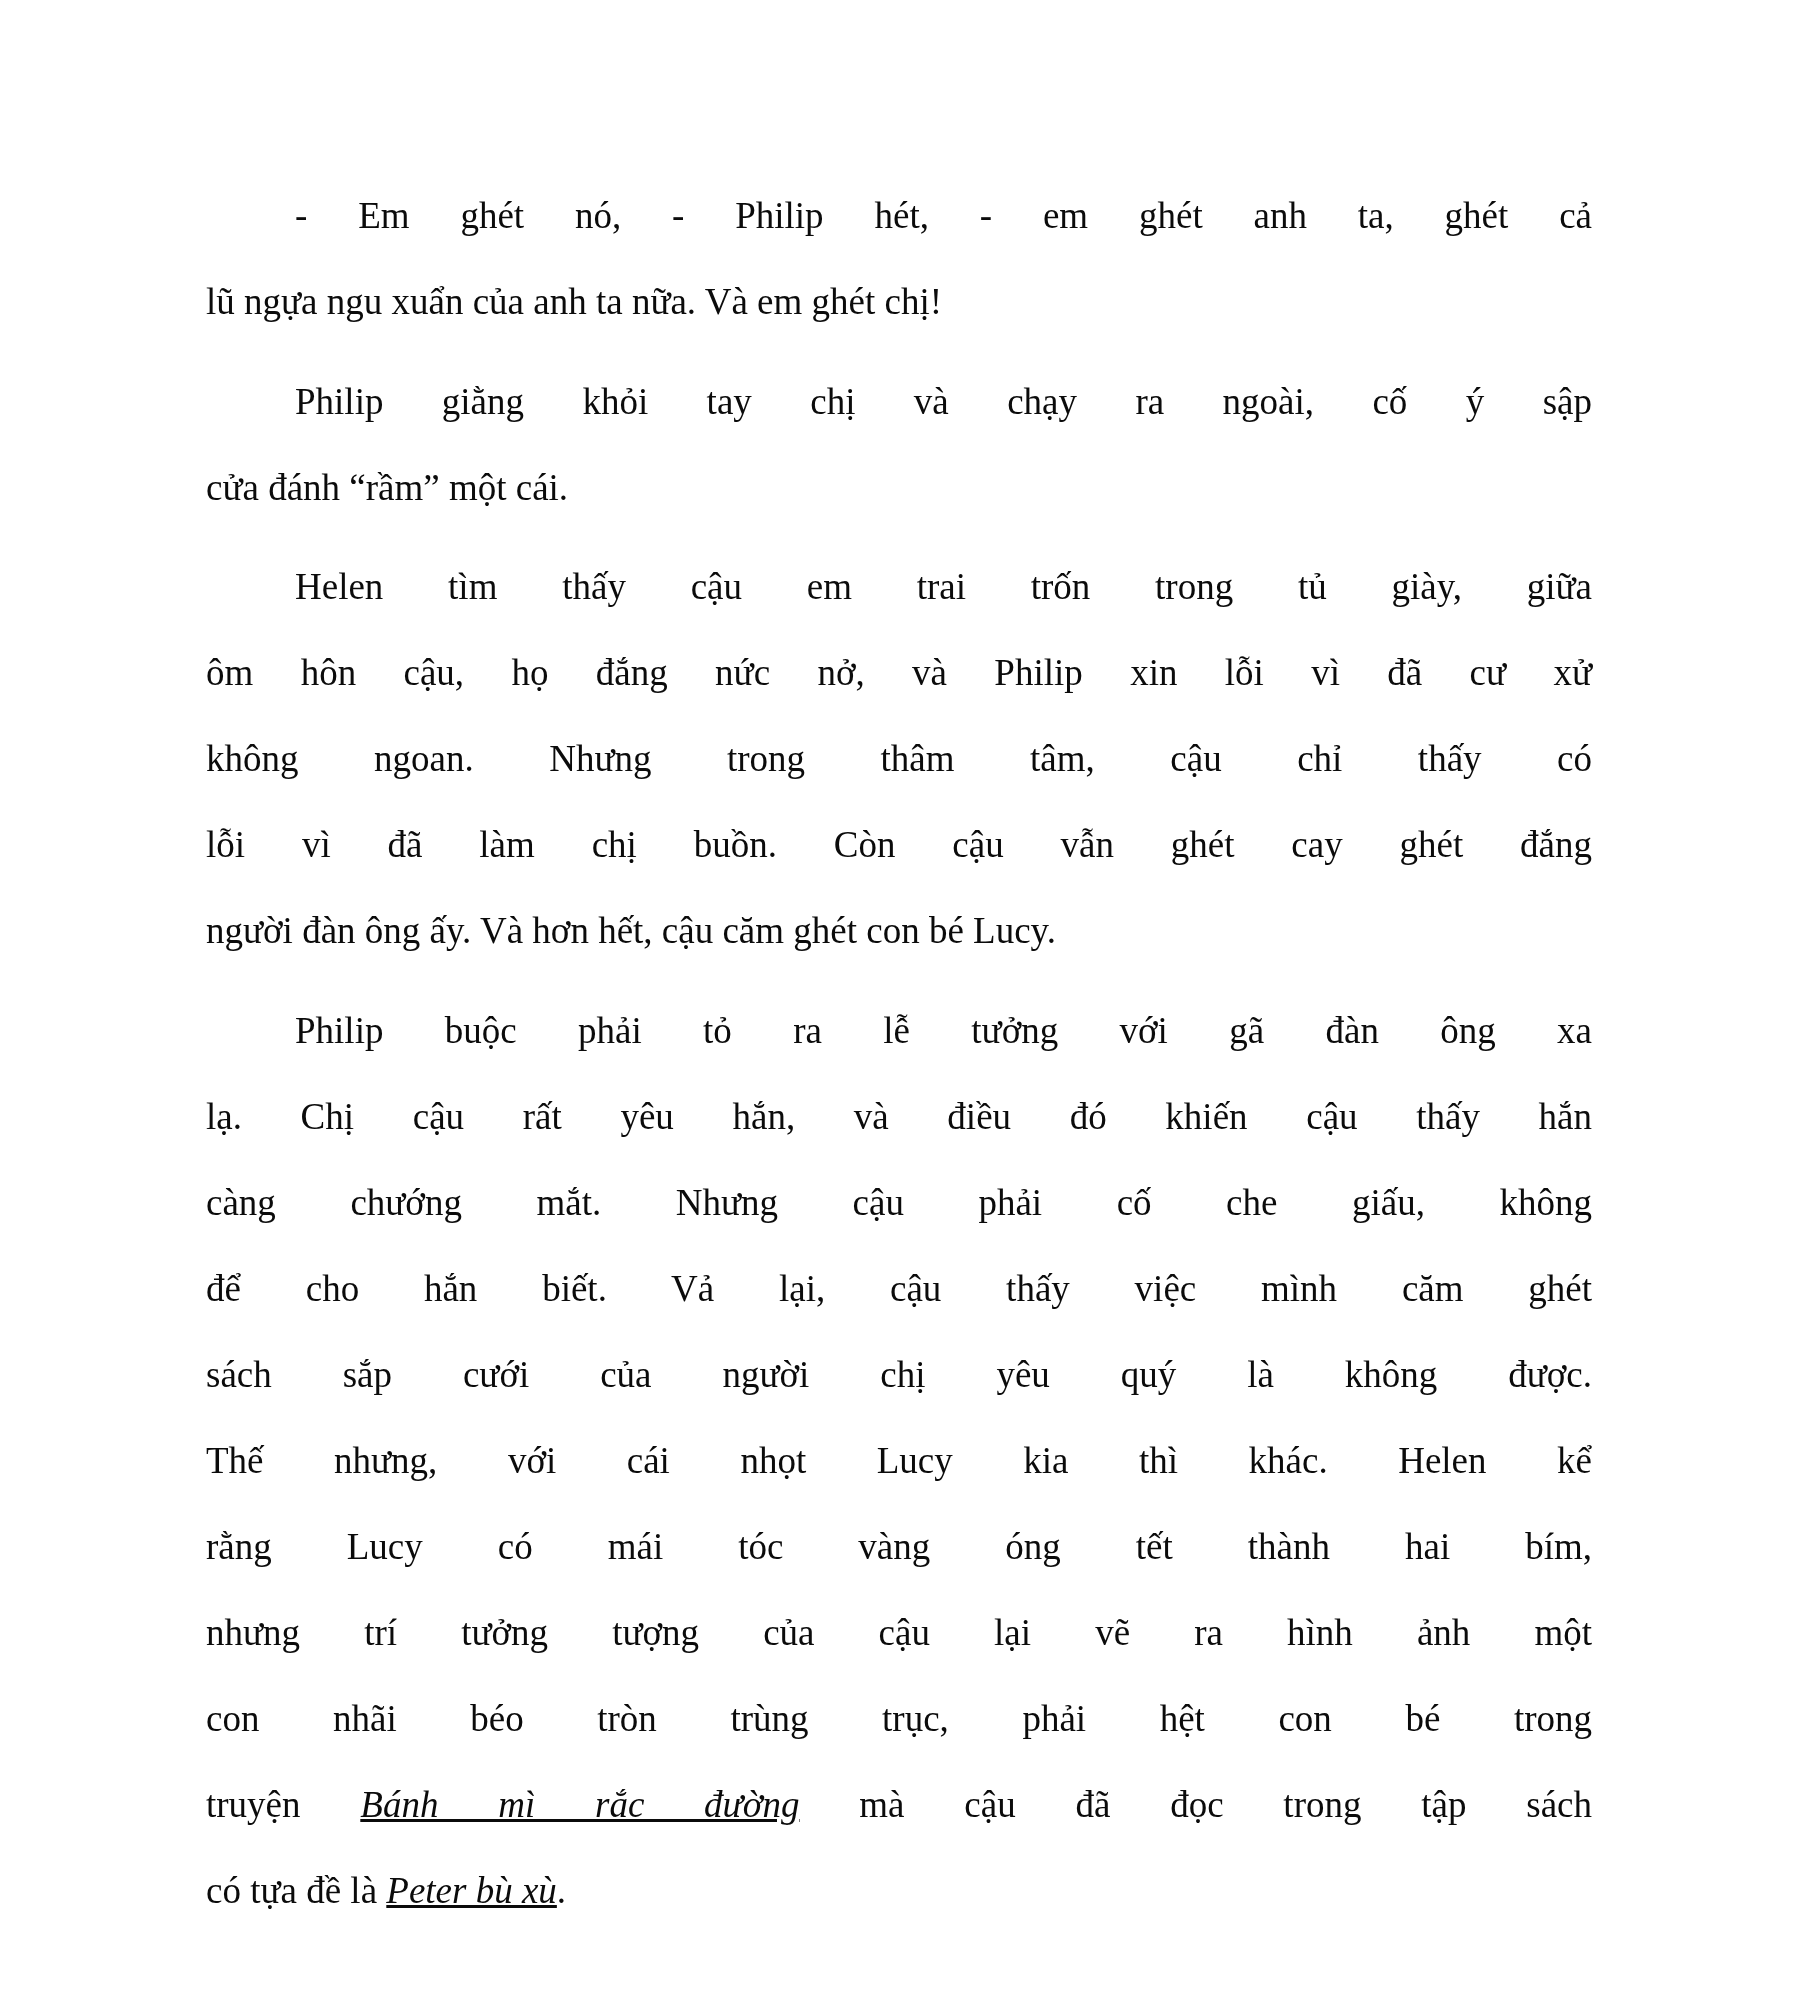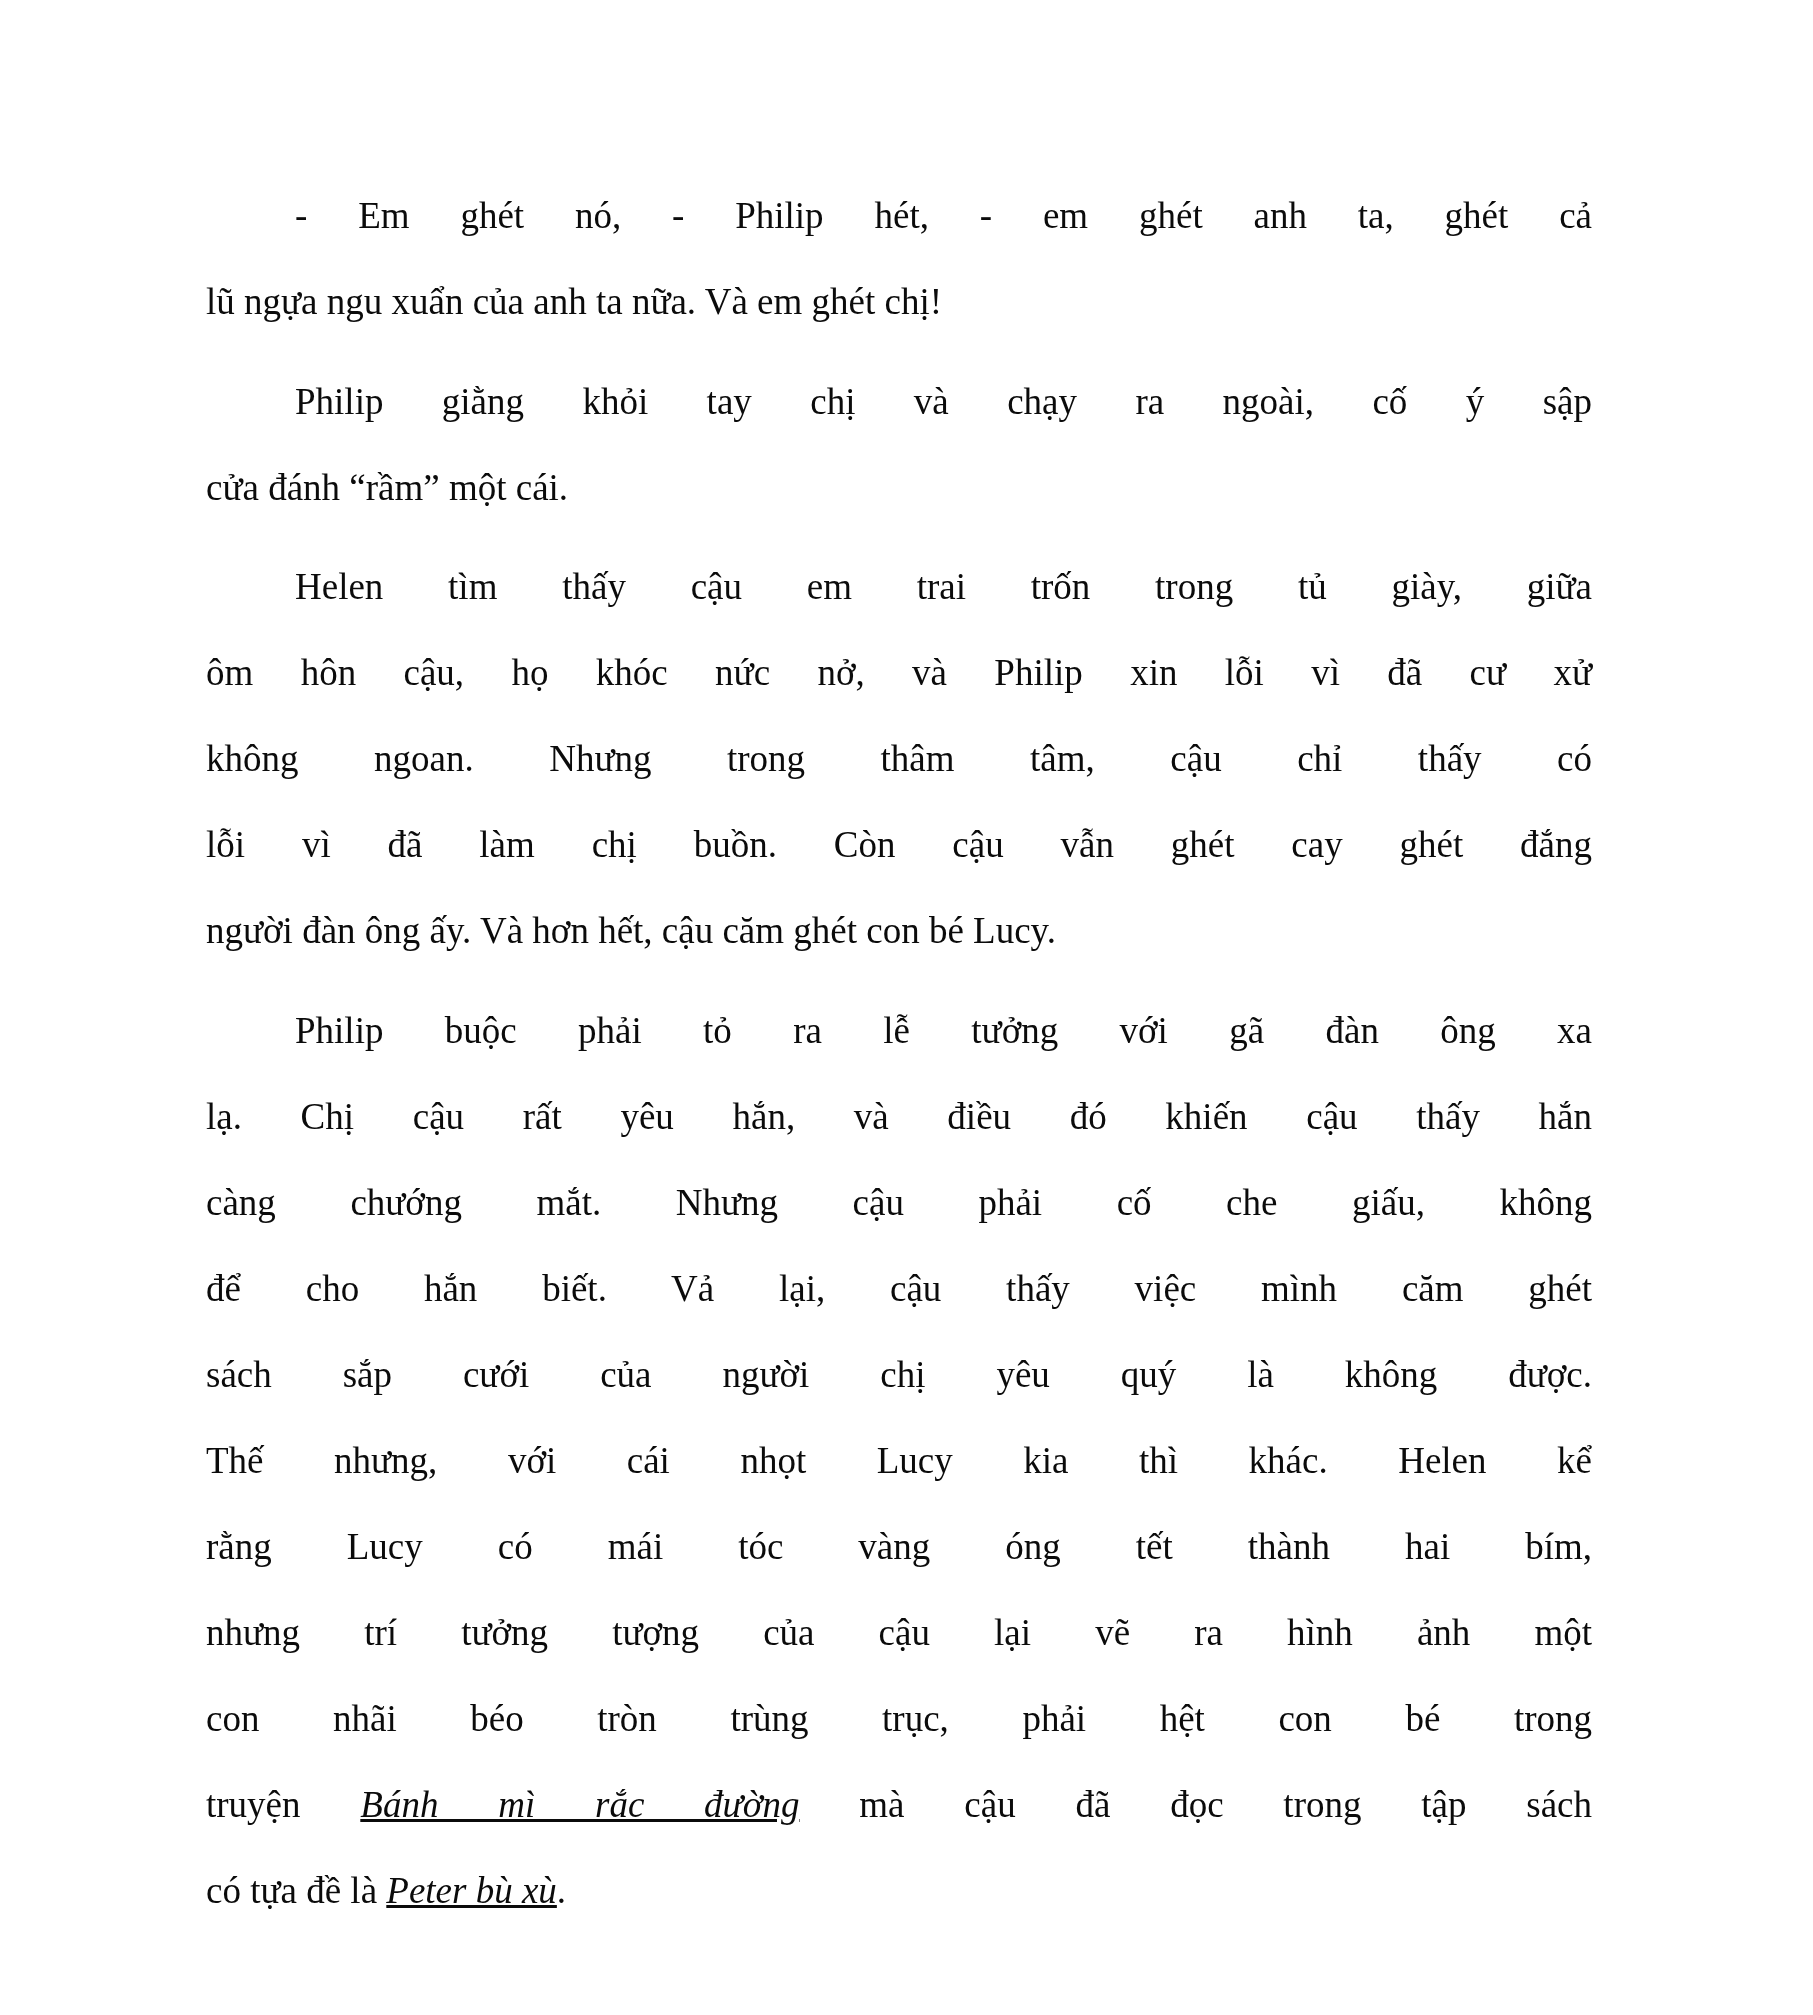--- a/index.html
+++ b/index.html
@@ -58,21 +58,21 @@
       <div class="paragraph">
         <div class="line indent"><span class="seg">- Em ghét nó, - Philip hét, - em ghét anh ta, ghét cả</span></div>
         <div class="line last"><span class="seg">lũ ngựa ngu xuẩn của anh ta nữa. Và em ghét chị!</span></div>
       </div>
       <div class="paragraph">
         <div class="line indent"><span class="seg">Philip giằng khỏi tay chị và chạy ra ngoài, cố ý sập</span></div>
         <div class="line last"><span class="seg">cửa đánh “rầm” một cái.</span></div>
       </div>
       <div class="paragraph">
         <div class="line indent"><span class="seg">Helen tìm thấy cậu em trai trốn trong tủ giày, giữa</span></div>
-        <div class="line"><span class="seg">ôm hôn cậu, họ khóc nức nở, và Philip xin lỗi vì đã cư xử</span></div>
+        <div class="line"><span class="seg">ôm hôn cậu, họ đắng nức nở, và Philip xin lỗi vì đã cư xử</span></div>
         <div class="line"><span class="seg">không ngoan. Nhưng trong thâm tâm, cậu chỉ thấy có</span></div>
         <div class="line"><span class="seg">lỗi vì đã làm chị buồn. Còn cậu vẫn ghét cay ghét đắng</span></div>
         <div class="line last"><span class="seg">người đàn ông ấy. Và hơn hết, cậu căm ghét con bé Lucy.</span></div>
       </div>
       <div class="paragraph">
         <div class="line indent"><span class="seg">Philip buộc phải tỏ ra lễ tưởng với gã đàn ông xa</span></div>
         <div class="line"><span class="seg">lạ. Chị cậu rất yêu hắn, và điều đó khiến cậu thấy hắn</span></div>
         <div class="line"><span class="seg">càng chướng mắt. Nhưng cậu phải cố che giấu, không</span></div>
         <div class="line"><span class="seg">để cho hắn biết. Vả lại, cậu thấy việc mình căm ghét</span></div>
         <div class="line"><span class="seg">sách sắp cưới của người chị yêu quý là không được.</span></div>

